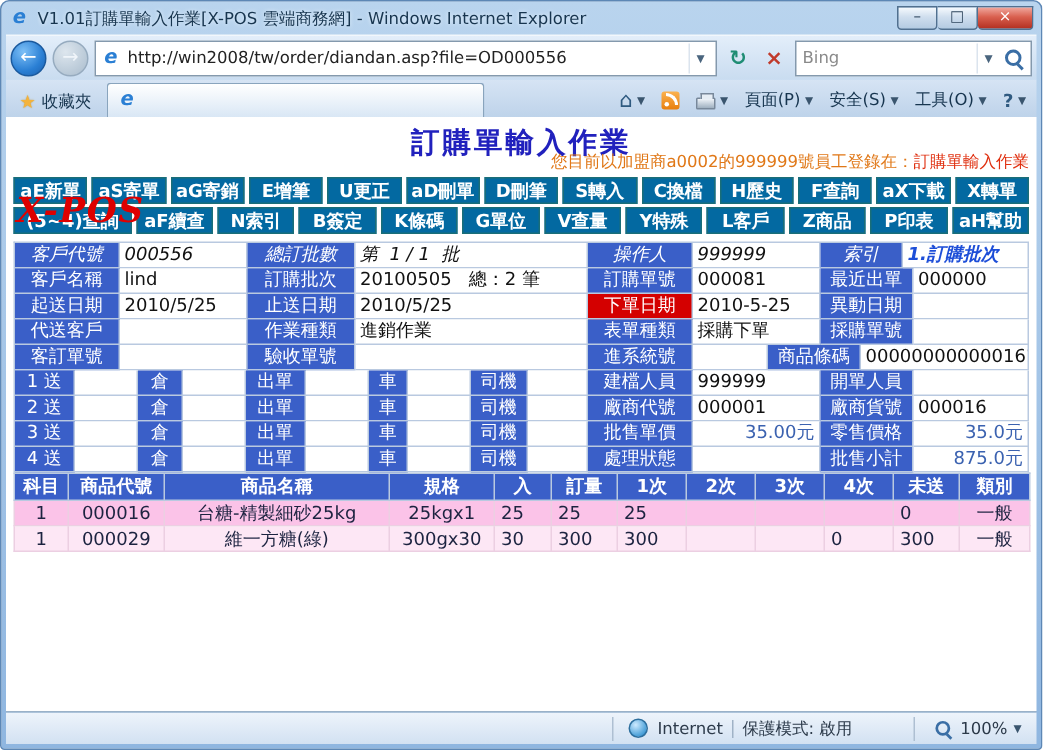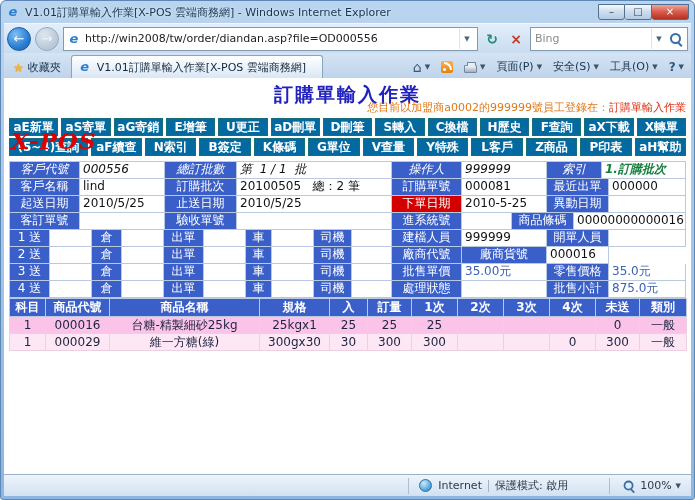--- a/index.html
+++ b/index.html
@@ -98,34 +98,34 @@
   .frow { display:grid; }
   .frow-a    { grid-template-columns:70px 85px 72px 155px 70px 85px 55px 1fr;font-style:italic; }
   .frow-top  { grid-template-columns:70px 85px 72px 155px 70px 85px 62px 1fr; }
   .frow-e    { grid-template-columns:70px 85px 72px 155px 70px 50px 62px 1fr; }
   .frow-send { grid-template-columns:40px 42px 30px 42px 40px 42px 26px 42px 38px 40px 70px 85px 62px 1fr; }
   .fcell { height:17px; line-height:15px; font-size:12px; padding:0 3px; overflow:hidden;
            white-space:pre; border-right:1px solid #b9c9e0; border-bottom:1px solid #b9c9e0; }
   .flabel { background:#3a5fc8; color:#ffffff; text-align:center; padding:0 1px; }
   .flabel.red-bg { background:#d40000; }
   .fvalue { background:#ffffff; color:#111111; }
-  .fvalue.money { color:#3b62b0; }
-  .fnote { background:#ffffff; color:#15803d; font-weight:bold; }
+  .fvalue.money { text-align:right; color:#3b62b0; }
+  .fnote { background:#ffffff; color:#1d4ed8; font-weight:bold; }
 
   
   .items { width:100%; border-collapse:collapse; table-layout:fixed; }
   .items th { background:#3a5fc8; color:#fff; font-size:12px; font-weight:bold; height:18px;
               border:1px solid #b9c9e0; padding:0 2px; white-space:nowrap; overflow:hidden; }
   .items td { font-size:12px; height:17px; line-height:15px; border:1px solid #eccfe2;
               padding:0 4px; color:#1c2340; white-space:nowrap; overflow:hidden; }
   .items tr.sel td { background:#fbc3e8; }
   .items tr.alt td { background:#fde7f5; }
   .items td:nth-child(1), .items td:nth-child(2), .items td:nth-child(3),
   .items td:nth-child(4), .items td:nth-child(12) { text-align:center; }
-  .items td:nth-child(n+5):nth-child(-n+11) { text-align:center; }
+  .items td:nth-child(n+5):nth-child(-n+11) { text-align:left; }
 
   
   .statusbar { height:22px; margin-top:0; background:linear-gradient(#eef4fb,#d2e1f2);
                border-top:1px solid #9ab1c8; display:flex; align-items:center;
                font-size:11px; color:#2c3a4a; padding:0 6px; gap:7px; }
   .sb-flex { flex:1; }
   .sb-zone { display:flex; align-items:center; gap:6px; padding:0 10px; border-left:1px solid #aebfd2; height:16px; }
   .sb-sep { width:1px; height:12px; background:#9fb2c6; }
   .globe { width:13px; min-width:13px; height:13px; border-radius:50%;
            background:radial-gradient(circle at 35% 30%, #cdeaff, #4aa0d8 70%, #2d7bb4);
@@ -170,21 +170,20 @@
     </span>
   </div>
 
   <div class="favrow">
     <span class="fav-btn">
       <span class="star">★</span>
       <span>收藏夾</span>
     </span>
     <span class="tab">
       <span class="e-icon">e</span>
-      <span class="tab-title">V1.01訂購單輸入作業[X-POS 雲端商務網]</span>
     </span>
     <span class="cmdbar">
       <span class="cmd">
         <span class="home-glyph">⌂</span>
         <span class="dd">▼</span>
       </span>
       <span class="cmd">
         <span class="rss-icon"></span>
       </span>
       <span class="cmd">
@@ -278,20 +277,30 @@
           <div class="frow frow-top">
             <div class="fcell flabel">起送日期</div>
             <div class="fcell fvalue">2010/5/25</div>
             <div class="fcell flabel">止送日期</div>
             <div class="fcell fvalue">2010/5/25</div>
             <div class="fcell flabel red-bg">下單日期</div>
             <div class="fcell fvalue">2010-5-25</div>
             <div class="fcell flabel">異動日期</div>
             <div class="fcell fvalue"></div>
           </div>
+          <div class="frow frow-top">
+            <div class="fcell flabel">代送客戶</div>
+            <div class="fcell fvalue"></div>
+            <div class="fcell flabel">作業種類</div>
+            <div class="fcell fvalue">進銷作業</div>
+            <div class="fcell flabel">表單種類</div>
+            <div class="fcell fvalue">採購下單</div>
+            <div class="fcell flabel">採購單號</div>
+            <div class="fcell fvalue"></div>
+          </div>
           <div class="frow frow-e">
             <div class="fcell flabel">客訂單號</div>
             <div class="fcell fvalue"></div>
             <div class="fcell flabel">驗收單號</div>
             <div class="fcell fvalue"></div>
             <div class="fcell flabel">進系統號</div>
             <div class="fcell fvalue"></div>
             <div class="fcell flabel">商品條碼</div>
             <div class="fcell fvalue">000000000000161</div>
           </div>
@@ -316,20 +325,21 @@
             <div class="fcell fvalue"></div>
             <div class="fcell flabel">倉</div>
             <div class="fcell fvalue"></div>
             <div class="fcell flabel">出單</div>
             <div class="fcell fvalue"></div>
             <div class="fcell flabel">車</div>
             <div class="fcell fvalue"></div>
             <div class="fcell flabel">司機</div>
             <div class="fcell fvalue"></div>
             <div class="fcell flabel">廠商代號</div>
+            <div class="fcell fvalue">000001</div>
             <div class="fcell flabel">廠商貨號</div>
             <div class="fcell fvalue">000016</div>
           </div>
           <div class="frow frow-send">
             <div class="fcell flabel">3 送</div>
             <div class="fcell fvalue"></div>
             <div class="fcell flabel">倉</div>
             <div class="fcell fvalue"></div>
             <div class="fcell flabel">出單</div>
             <div class="fcell fvalue"></div>

